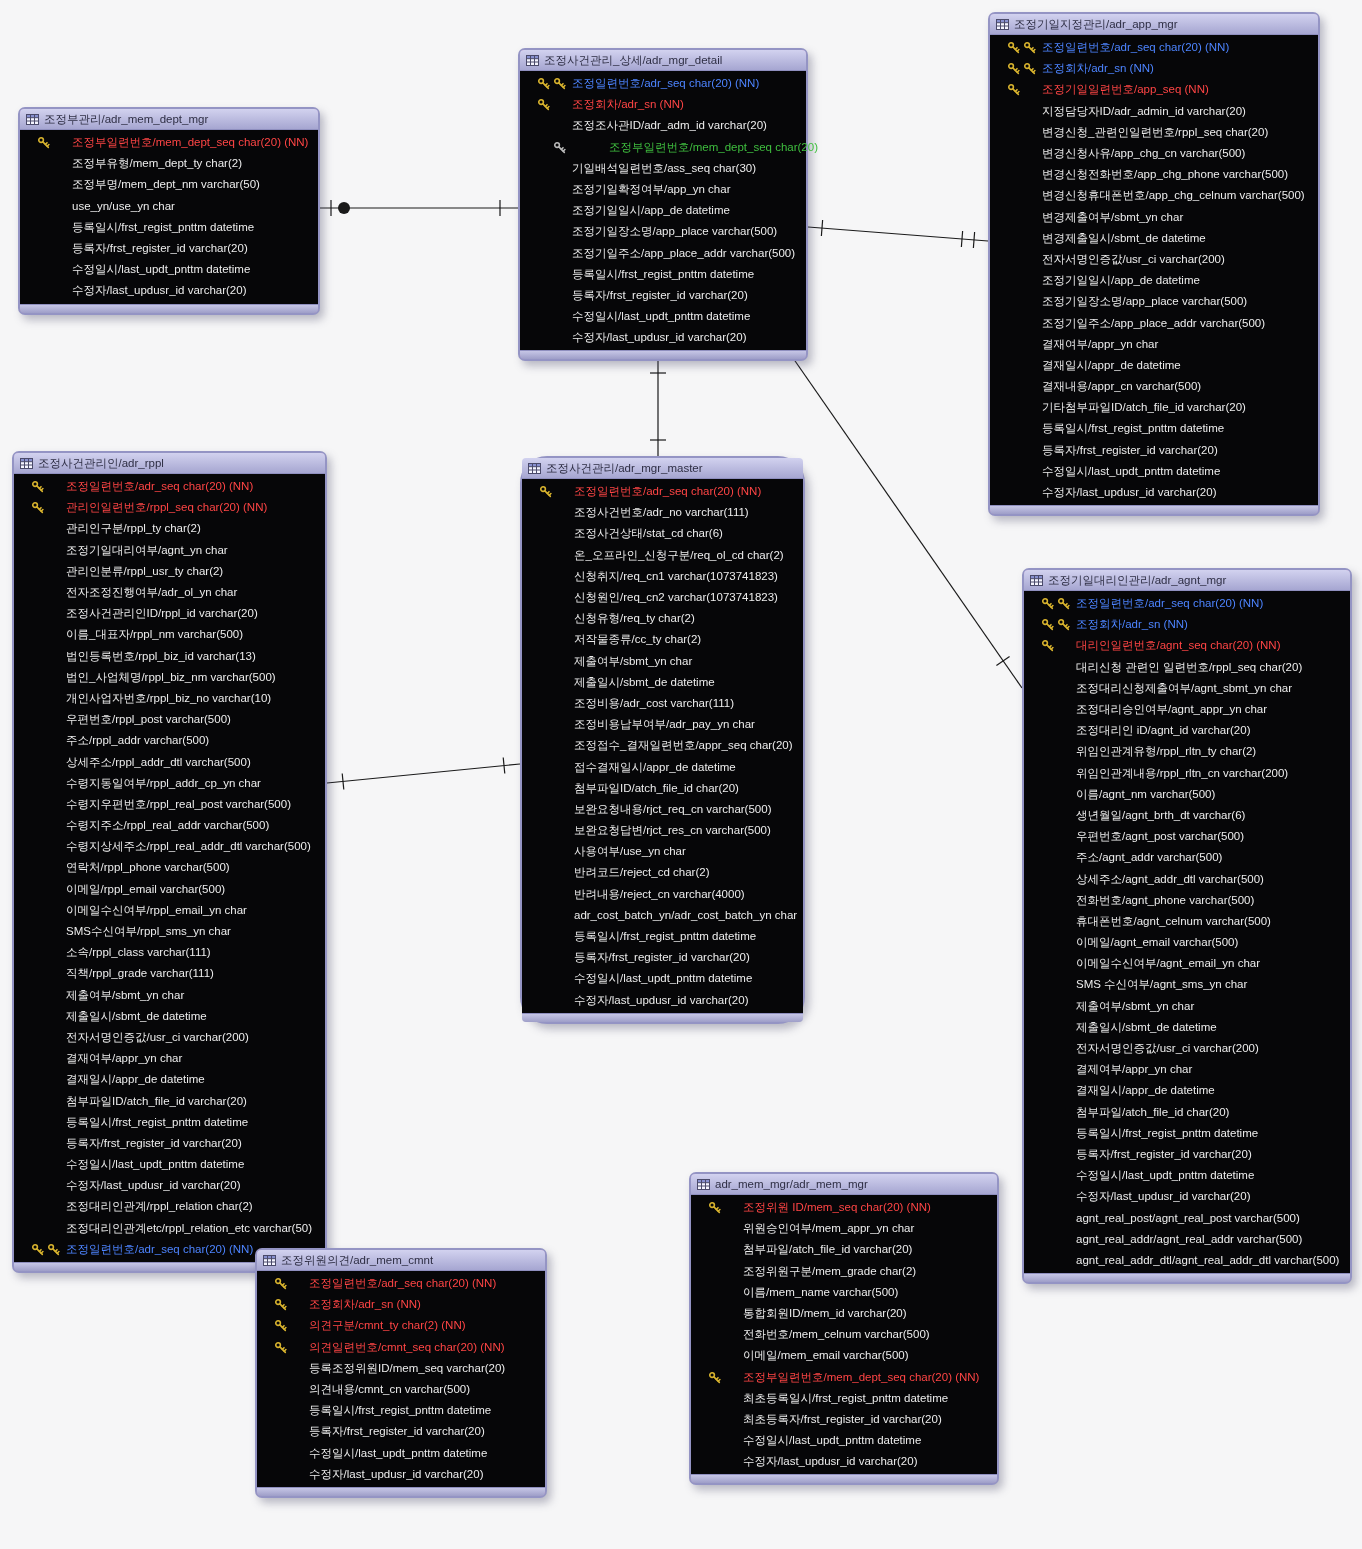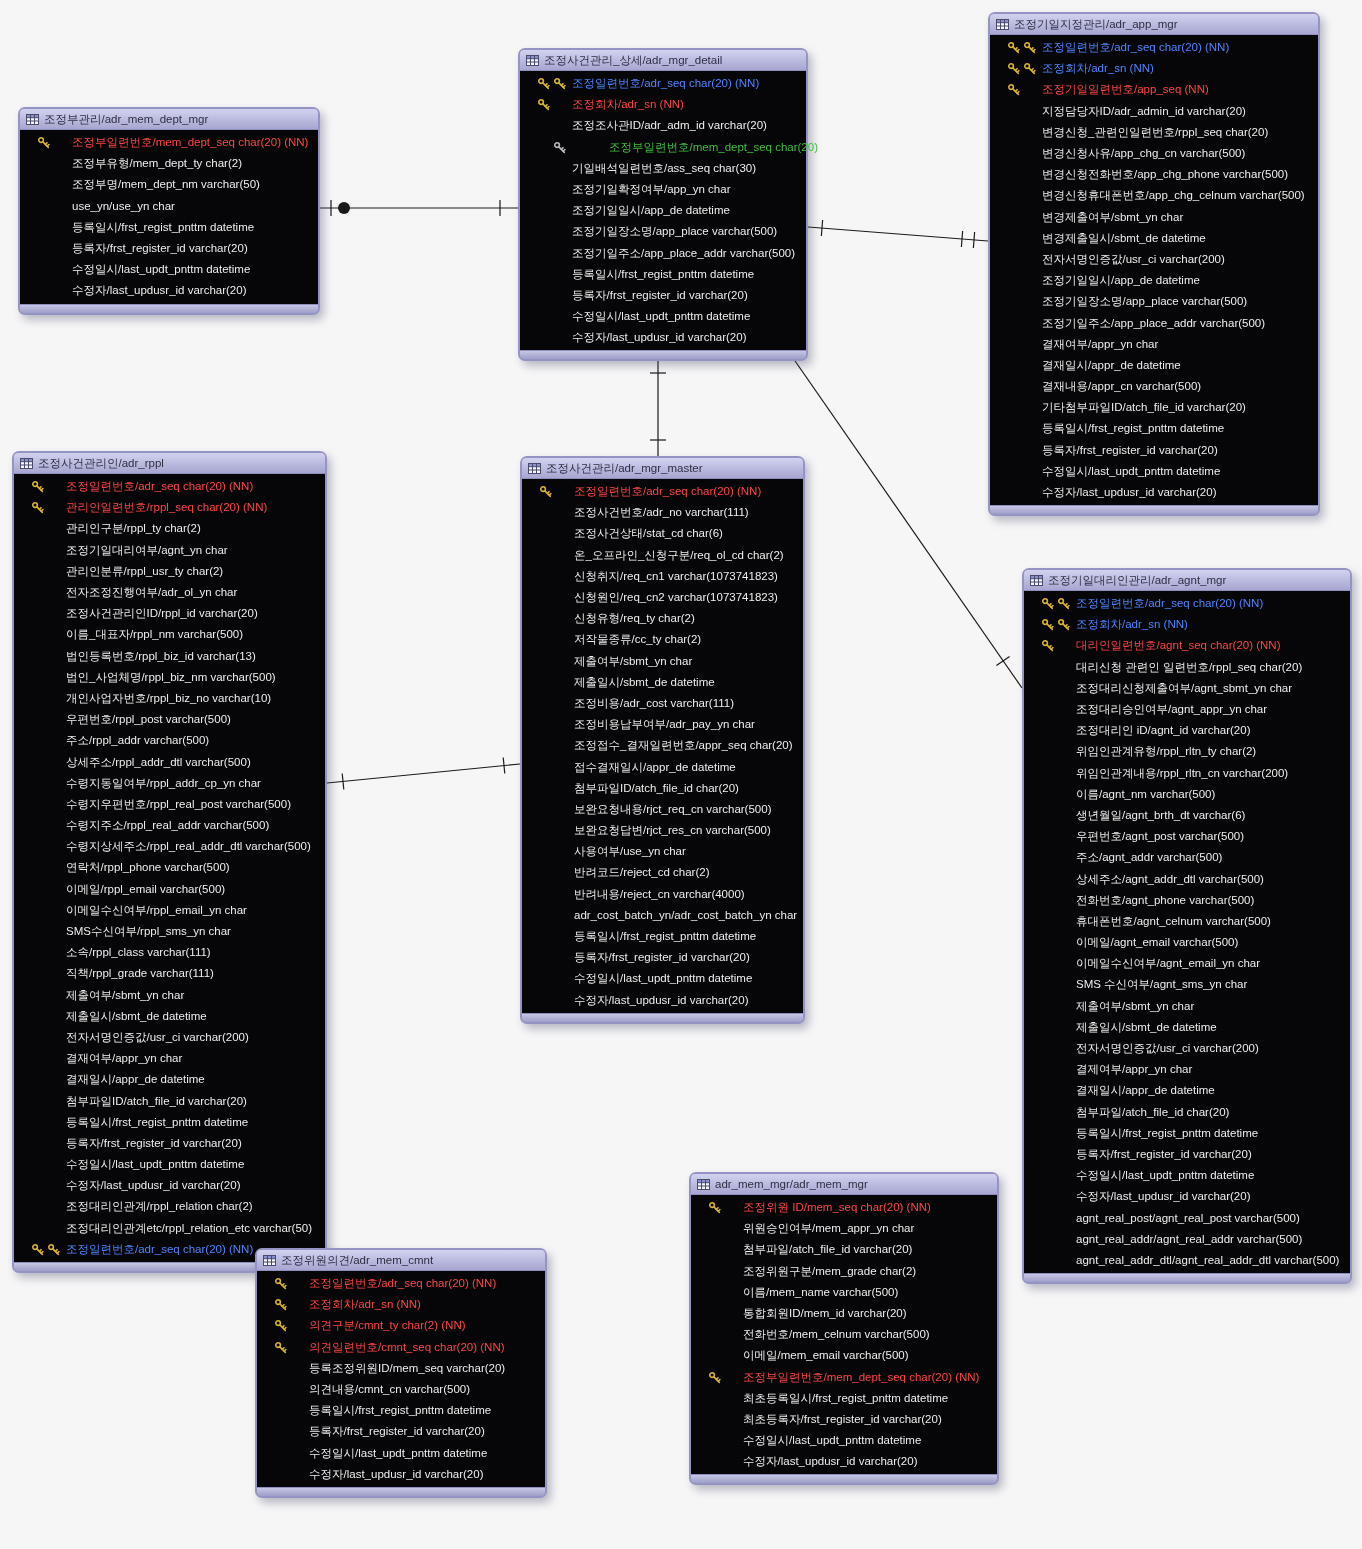--- a/index.html
+++ b/index.html
@@ -601,21 +601,21 @@
                   <line x1="11" y1="11" x2="12.8" y2="9.2"></line>
                 </g>
               </svg>
             </span>
           </span>
           <span class="flabel pkfk">조정일련번호/adr_seq char(20) (NN)</span>
         </div>
       </div>
       <div class="tfoot"></div>
     </div>
-    <div class="table" style="left: 520px; top: 456px; width: 285px;">
+    <div class="table" style="left: 520px; top: 456px; width: 285px; border-radius: 27px;">
       <div class="thead">
         <span class="ticon">
           <svg viewBox="0 0 13 11" width="13" height="11">
             <rect x="0.5" y="0.5" width="12" height="10" fill="#f5f5ff" stroke="#4a4a6a"></rect>
             <rect x="0.5" y="0.5" width="12" height="3.2" fill="#8890cf" stroke="#4a4a6a"></rect>
             <line x1="4.5" y1="0.5" x2="4.5" y2="10.5" stroke="#4a4a6a"></line>
             <line x1="8.5" y1="0.5" x2="8.5" y2="10.5" stroke="#4a4a6a"></line>
             <line x1="0.5" y1="7" x2="12.5" y2="7" stroke="#4a4a6a"></line>
           </svg>
         </span>

